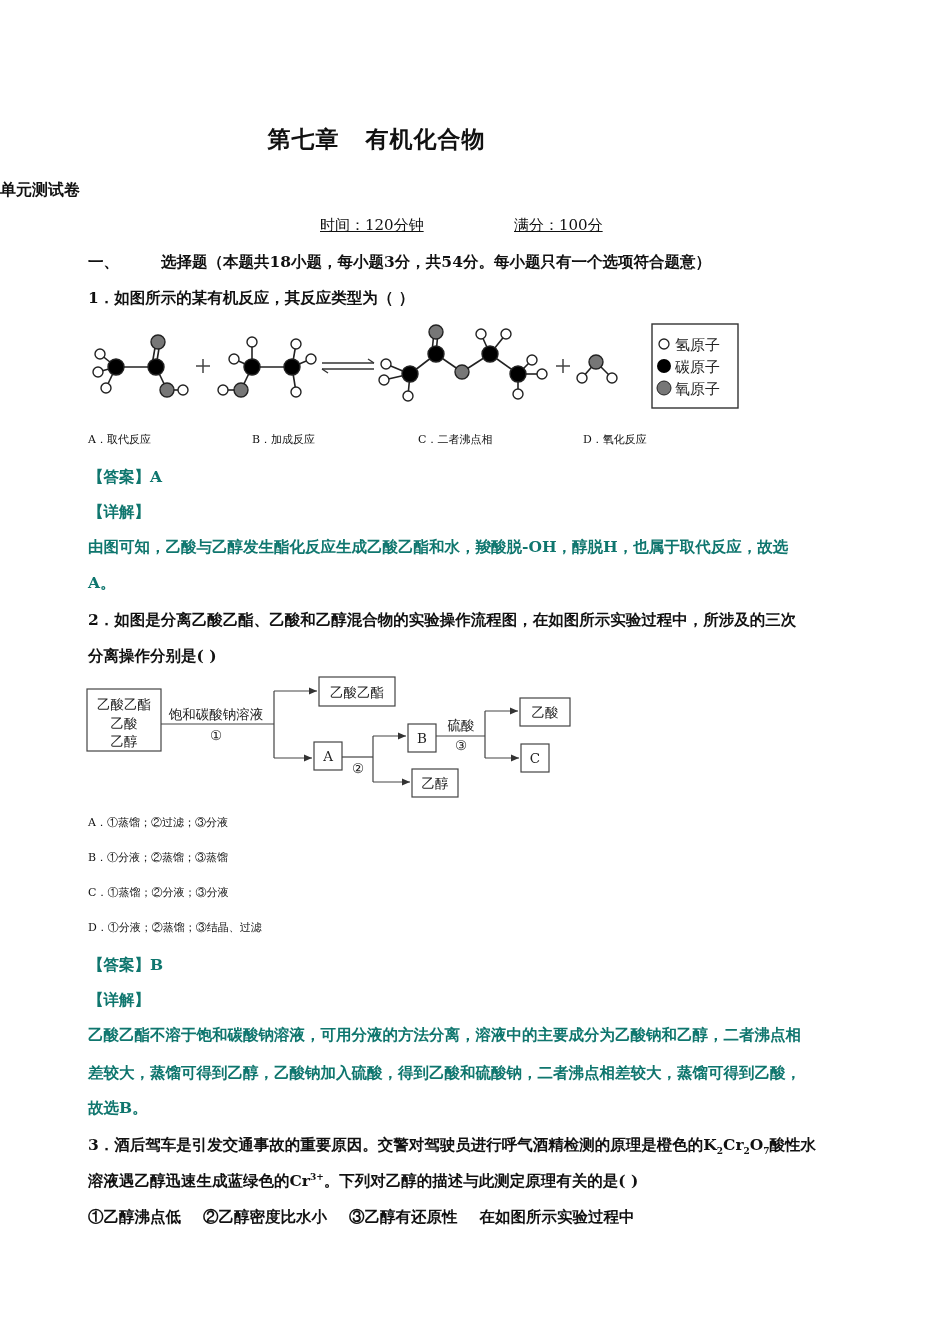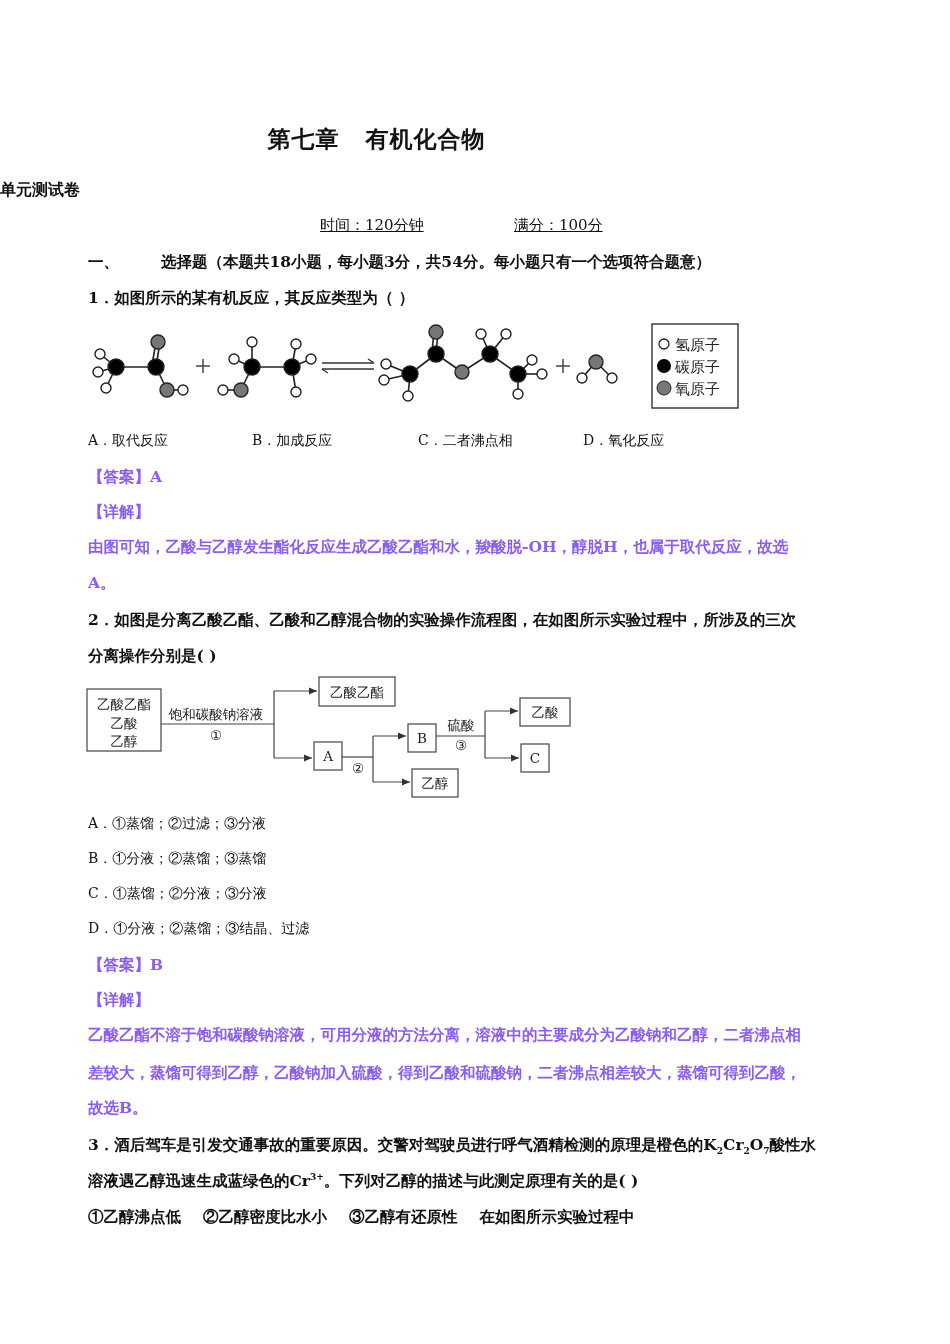--- a/index.html
+++ b/index.html
@@ -4,22 +4,22 @@
 <style>
   html, body { margin: 0; padding: 0; background: #ffffff; }
   body { width: 950px; height: 1344px; position: relative; overflow: hidden;
          font-family: "DejaVu Serif", "Liberation Serif", serif; color: #111; }
   .abs { position: absolute; white-space: nowrap; }
   .title { left: 0; width: 753px; top: 124px; text-align: center; font-size: 23px; font-weight: bold; letter-spacing: 1px; }
   .title .gap { display: inline-block; width: 26px; }
   .subtitle { left: 0; width: 950px; top: 180px; font-size: 16px; font-weight: bold; }
   .meta { top: 216px; font-size: 15px; text-decoration: underline; }
   .line { font-size: 15.5px; left: 88px; font-weight: bold; }
-  .red { color: #8b5cf6; }
-  .opt { font-size: 14px; }
+  .red { color: #0f766e; }
+  .opt { font-size: 11px; }
   svg text { font-family: "DejaVu Serif", "Liberation Serif", serif; }
 </style>
 </head>
 <body>
 
 <div class="abs title">
   <span>第七章</span><span class="gap"></span><span>有机化合物</span>
 </div>
 <div class="abs subtitle">单元测试卷</div>
 <div class="abs meta" style="left:320px">时间：120分钟</div>

